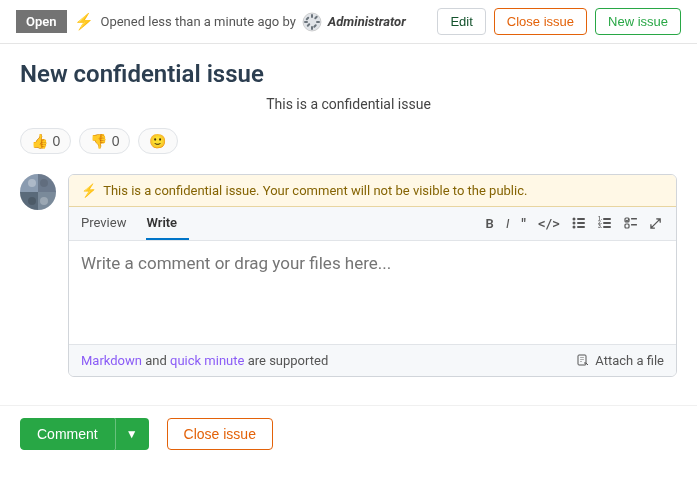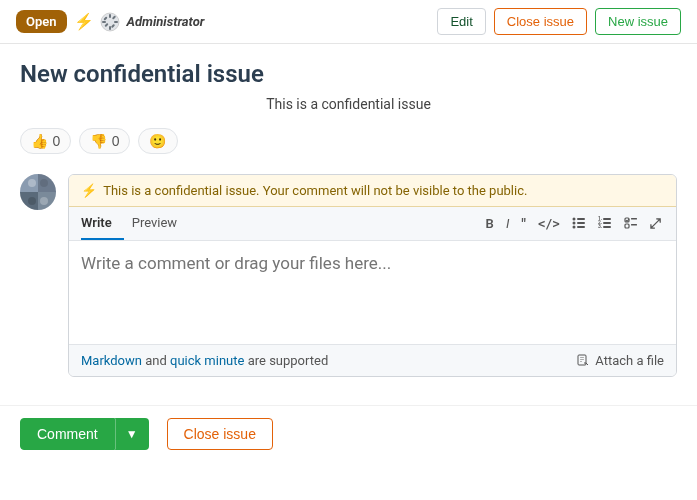--- a/index.html
+++ b/index.html
@@ -15,24 +15,24 @@
     
     .header-bar {
       display: flex;
       align-items: center;
       padding: 8px 16px;
       border-bottom: 1px solid #e5e5e5;
       gap: 8px;
       background: #fff;
     }
     .status-badge {
-      background: #a16207;
+      background: #737373;
       color: #fff;
       padding: 4px 10px;
-      border-radius: 8px;
+      border-radius: 0;
       font-size: 13px;
       font-weight: 600;
     }
     .header-meta {
       display: flex;
       align-items: center;
       gap: 6px;
       flex: 1;
       font-size: 13px;
       color: #555;
@@ -217,21 +217,21 @@
       display: flex;
       align-items: center;
       justify-content: space-between;
       background: #f6f8fa;
       font-size: 13px;
     }
     .markdown-hint {
       color: #555;
     }
     .markdown-hint a {
-      color: #0369a1;
+      color: #8b5cf6;
       text-decoration: none;
     }
     .attach-file {
       display: flex;
       align-items: center;
       gap: 5px;
       color: #555;
       cursor: pointer;
       font-size: 13px;
     }
@@ -288,20 +288,21 @@
   </style>
 </head>
 <body>
 
 <div class="header-bar">
   <span class="status-badge">Open</span>
 
   <div class="header-meta">
 
     <span class="bolt-icon" style="color:#e8a100; font-size:16px;">⚡</span>
+    <span>Opened less than a minute ago by</span>
 
     <span style="display:inline-flex;align-items:center;justify-content:center;">
       <svg class="admin-icon-svg" viewBox="0 0 20 20">
         <circle cx="10" cy="10" r="9" fill="#e1e4e8" stroke="#aaa" stroke-width="0.5"></circle>
         <g fill="#6c757d">
           <rect x="9" y="2" width="2" height="4" rx="1"></rect>
           <rect x="9" y="14" width="2" height="4" rx="1"></rect>
           <rect x="2" y="9" width="4" height="2" rx="1"></rect>
           <rect x="14" y="9" width="4" height="2" rx="1"></rect>
           <rect x="4.5" y="4.5" width="2" height="4" rx="1" transform="rotate(45 5.5 6.5)"></rect>
@@ -357,22 +358,22 @@
 
     <div class="comment-editor">
       
       <div class="confidential-notice">
         <span style="color:#e8a100;">⚡</span>
         <span>This is a confidential issue. Your comment will not be visible to the public.</span>
       </div>
 
       
       <div class="editor-tabs">
+        <div class="tab-item">Preview</div>
         <div class="tab-item active">Write</div>
-        <div class="tab-item">Preview</div>
         <div class="toolbar-icons">
           <span class="toolbar-icon">B</span>
           <span class="toolbar-icon" style="font-style:italic;font-weight:normal;">I</span>
           <span class="toolbar-icon" style="font-size:15px;">"</span>
           <span class="toolbar-icon" style="font-family:monospace;font-size:12px;">&lt;/&gt;</span>
           <span class="toolbar-icon">
             <svg width="14" height="14" viewBox="0 0 14 14">
               <circle cx="2" cy="4" r="1.5" fill="#555"></circle>
               <rect x="5" y="3" width="8" height="2" rx="1" fill="#555"></rect>
               <circle cx="2" cy="8" r="1.5" fill="#555"></circle>

